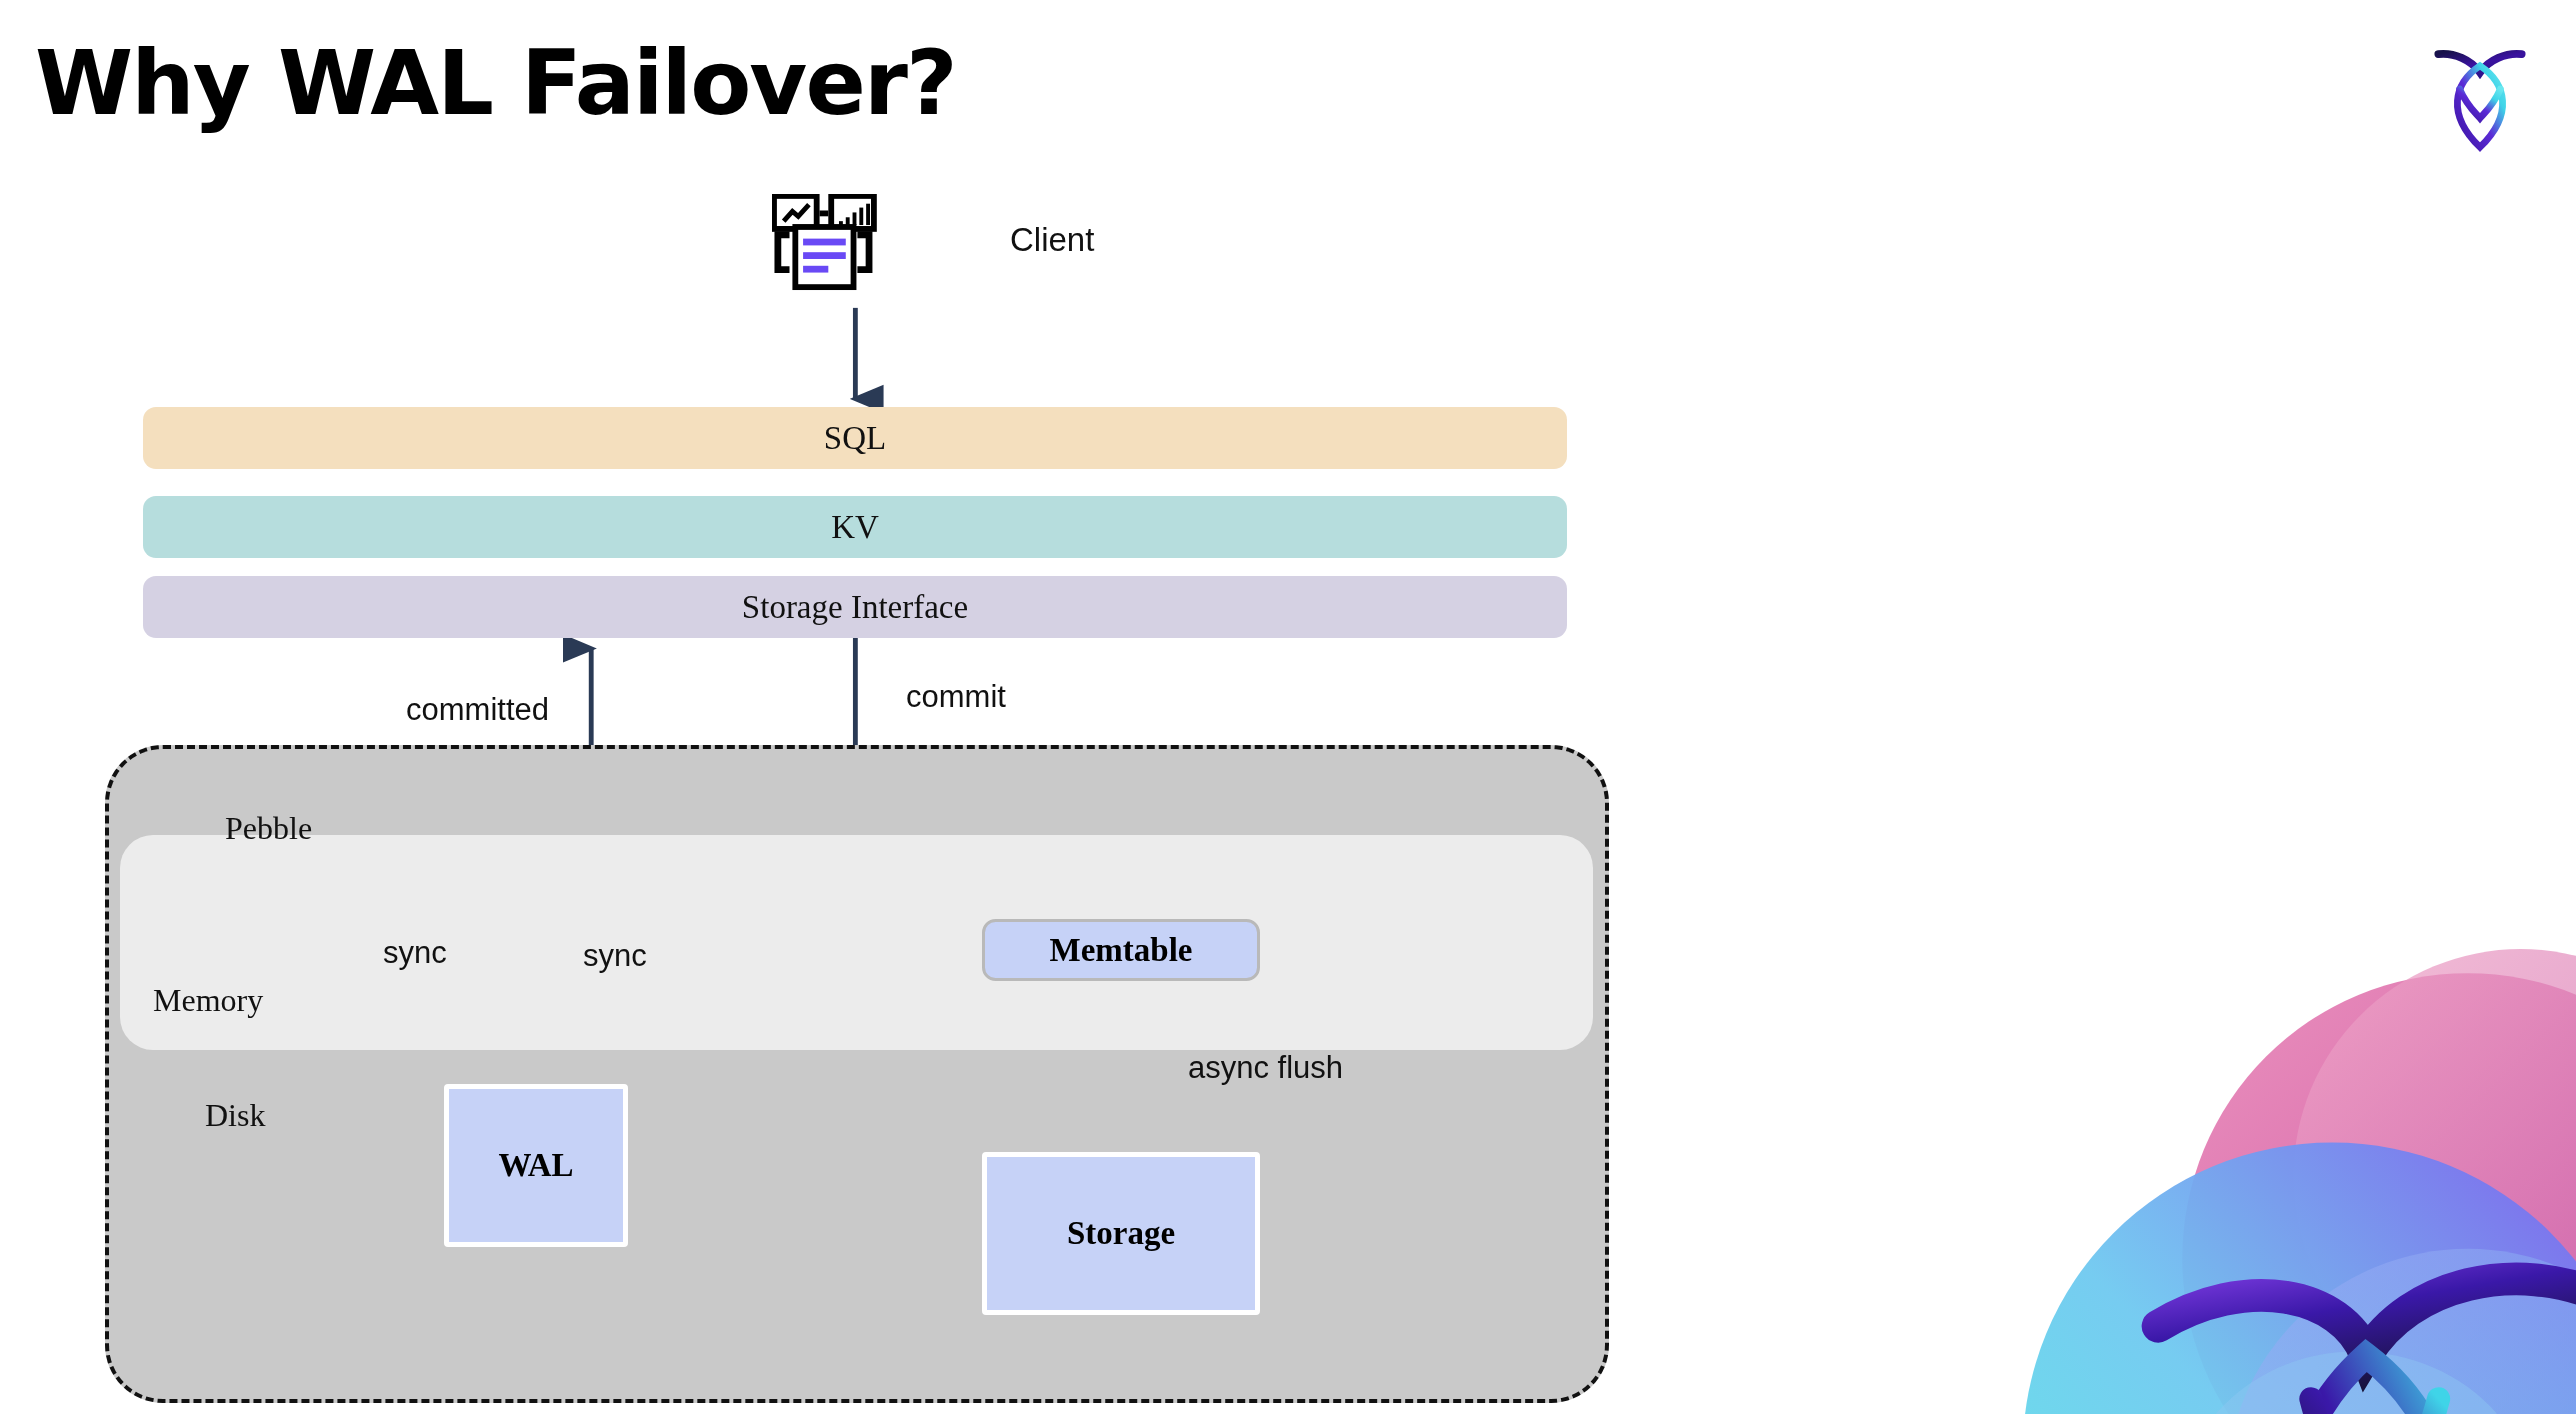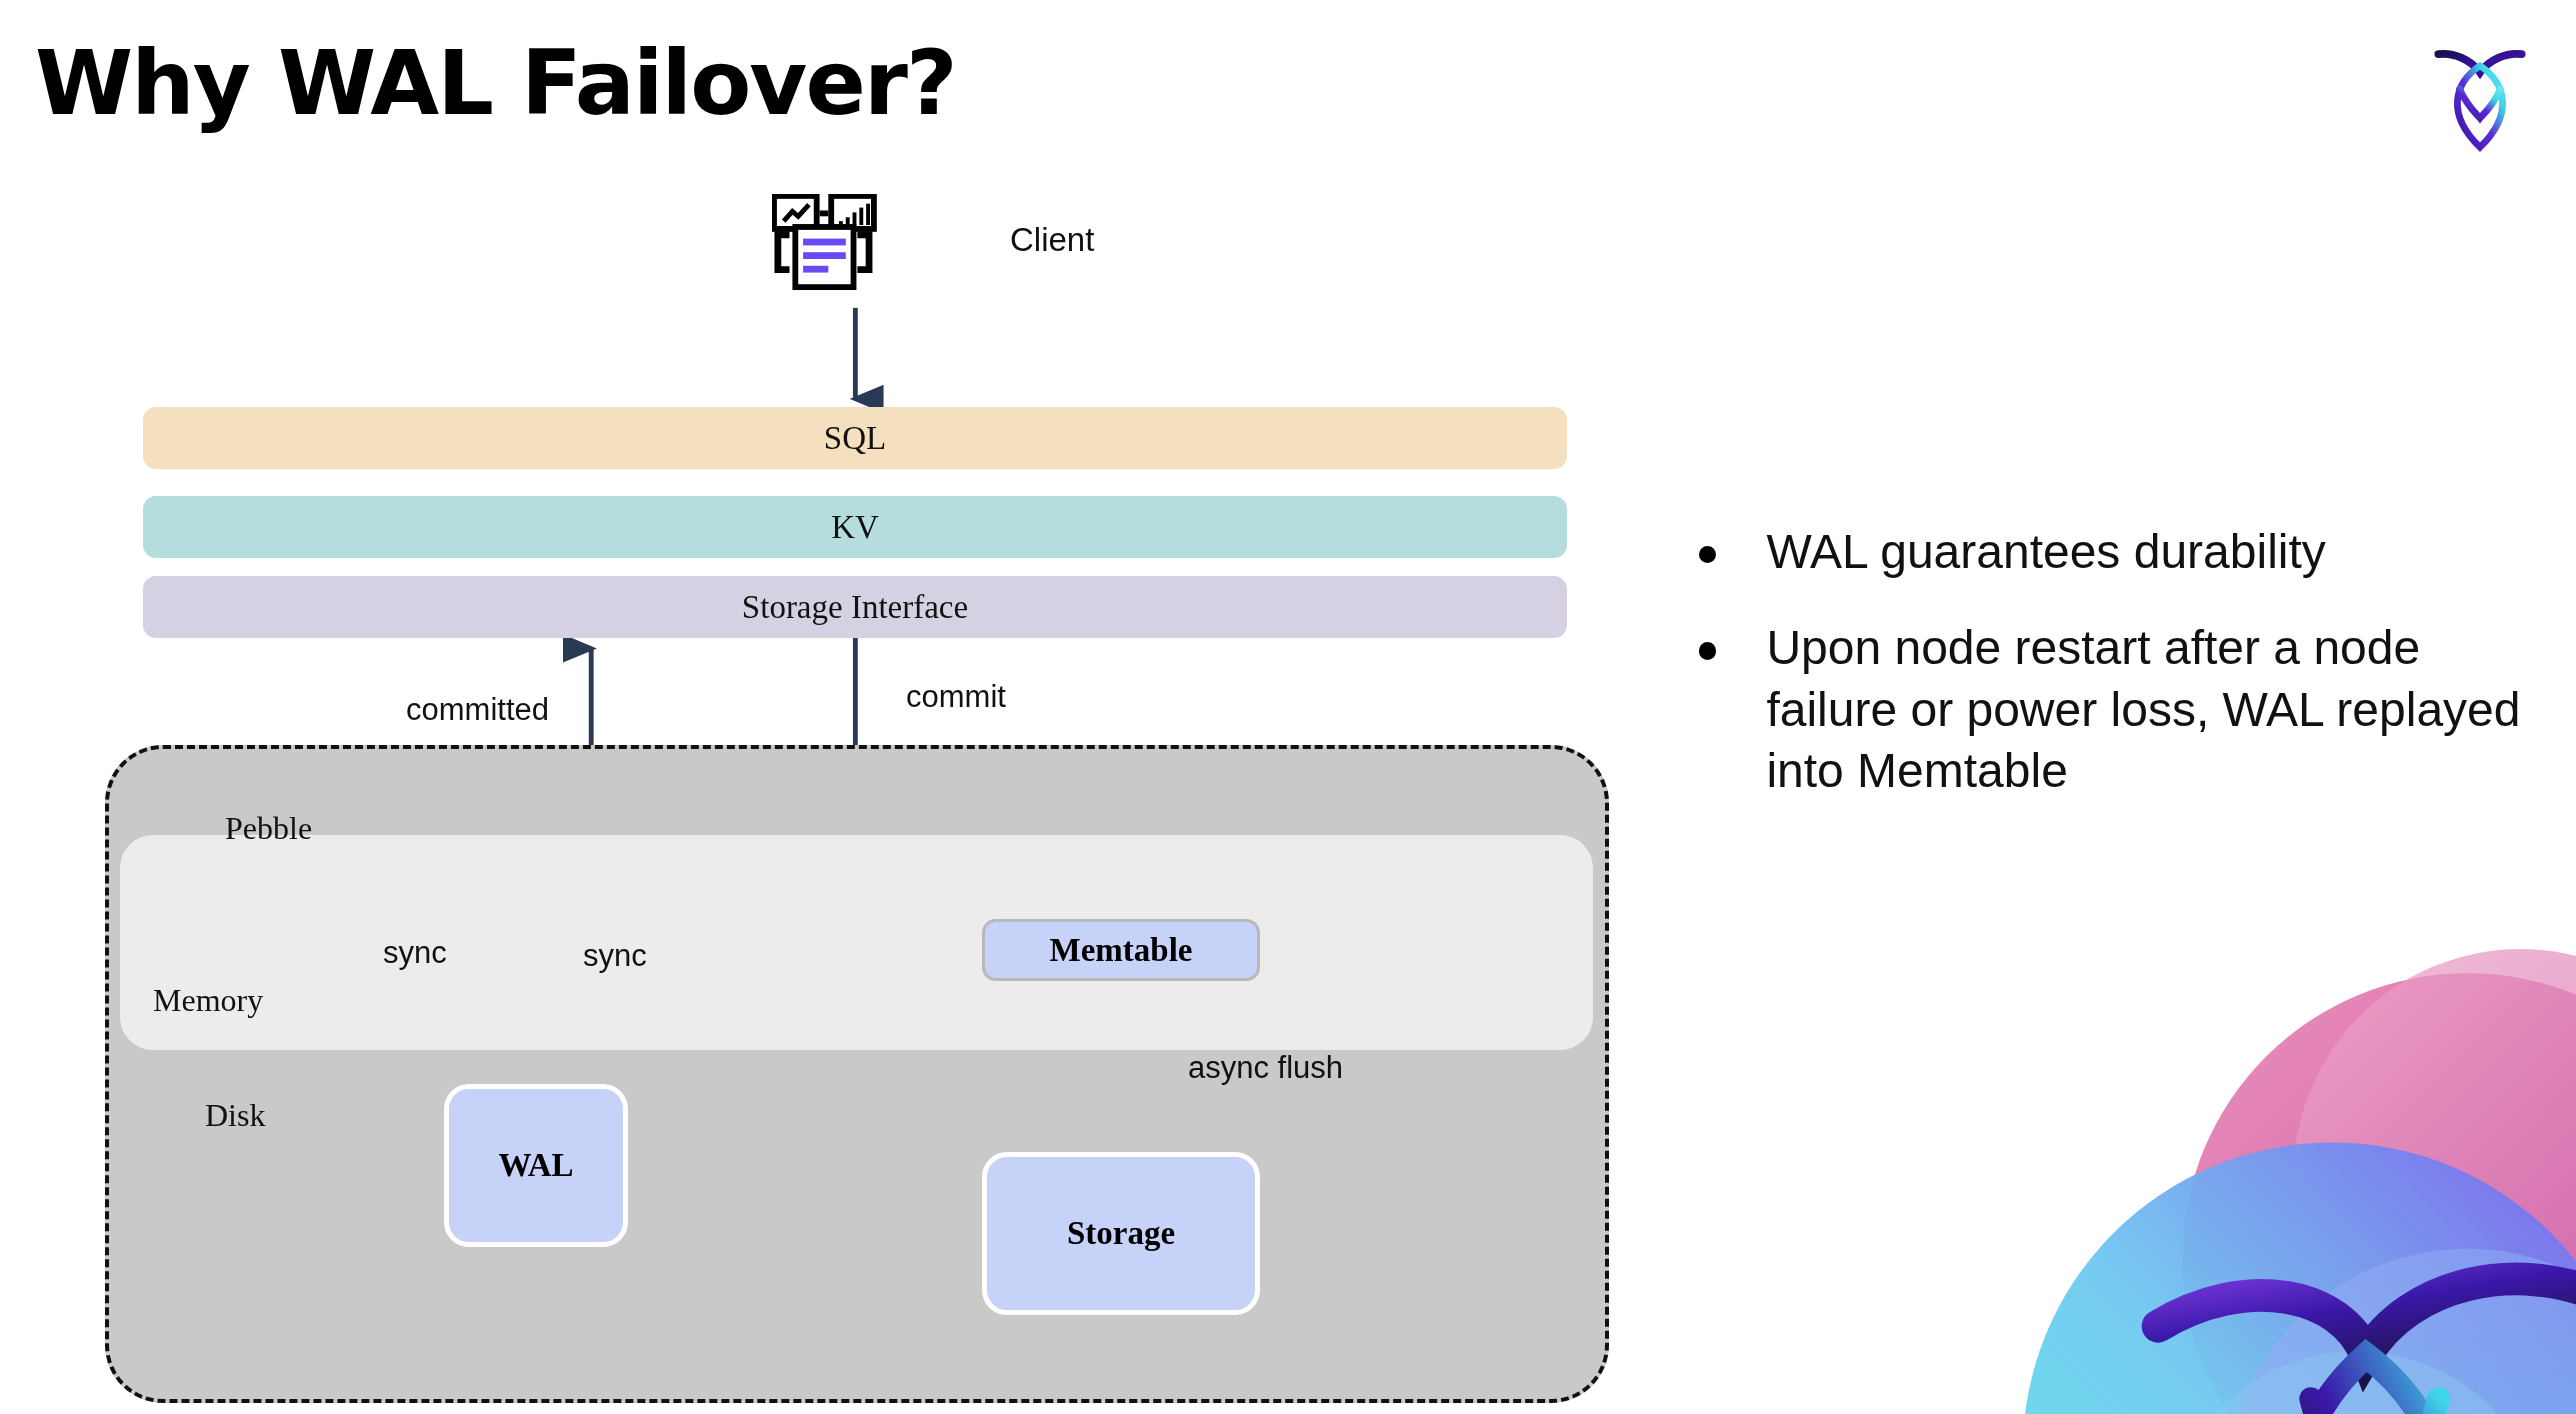--- a/index.html
+++ b/index.html
@@ -65,21 +65,21 @@
     font-size:32px;color:#111111;white-space:nowrap;
   }
   #label-pebble{left:225px;top:786px;margin-top:24px;}
   #label-memory{left:153px;top:982px;}
   #label-disk{left:205px;top:1097px;}
 
   
   .node-box{
     position:absolute;
     background:#C6D2F7;
-    border-radius:25px;
+    border-radius:4px;
     display:flex;align-items:center;justify-content:center;
     font-family:"Liberation Serif", serif;
     font-weight:bold;
     color:#000000;
     box-sizing:border-box;
   }
   #node-memtable{
     left:982px;top:919px;width:278px;height:62px;
     border:3.9px solid #B9B9B9;
     font-size:33px;
@@ -282,25 +282,15 @@
       <span>Storage</span>
     </div>
 
     <div id="label-committed" class="edge-label">committed</div>
     <div id="label-commit" class="edge-label">commit</div>
     <div id="label-sync-1" class="edge-label">sync</div>
     <div id="label-sync-2" class="edge-label">sync</div>
     <div id="label-async-flush" class="edge-label">async flush</div>
   </div>
 
-  <div id="bullets">
-    <div class="bullet-row">
-      <span class="bullet-dot"></span>
-      <span class="bullet-text">WAL guarantees durability</span>
-    </div>
-    <div class="bullet-row">
-      <span class="bullet-dot"></span>
-      <span class="bullet-text">Upon node restart after a node failure or power loss, WAL replayed into Memtable</span>
-    </div>
-  </div>
 
 </div>
 
 
 </body></html>

